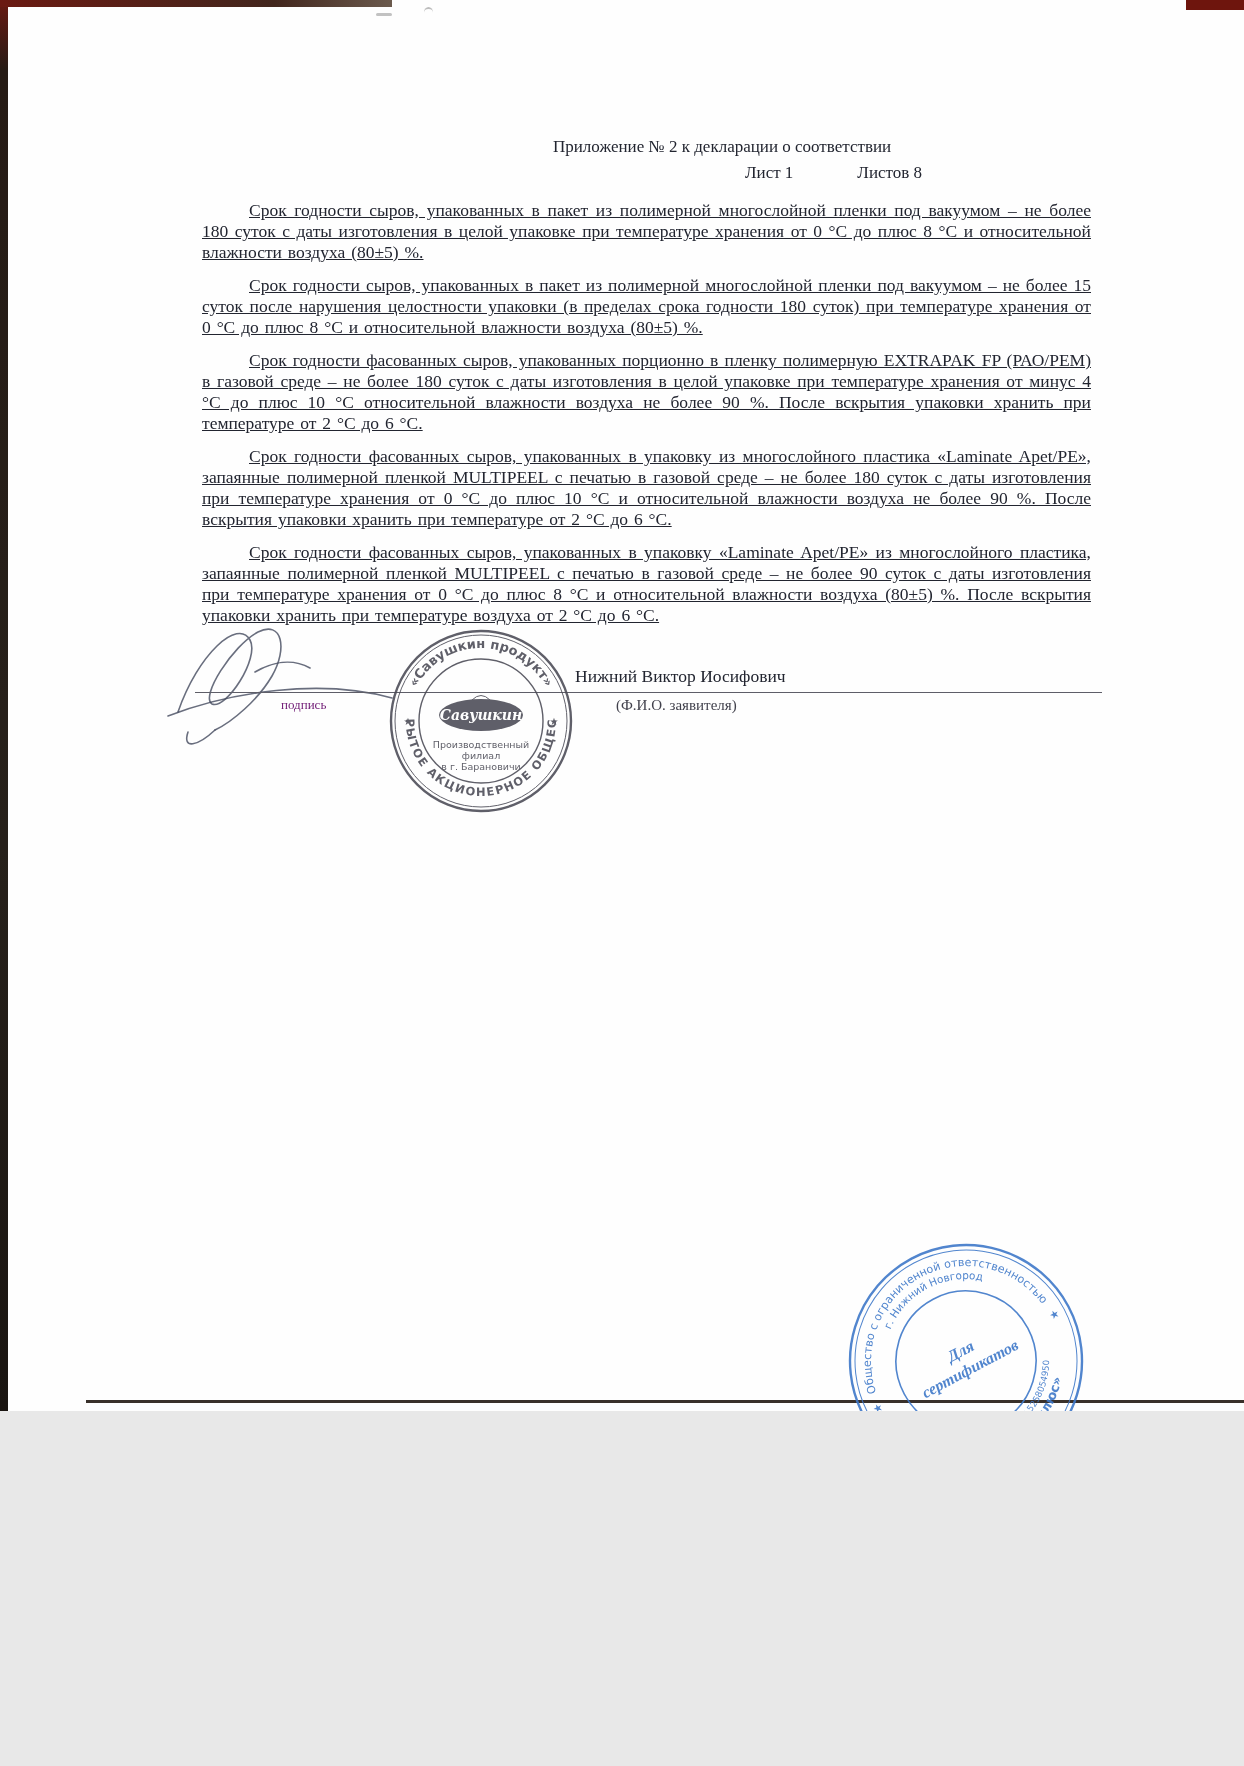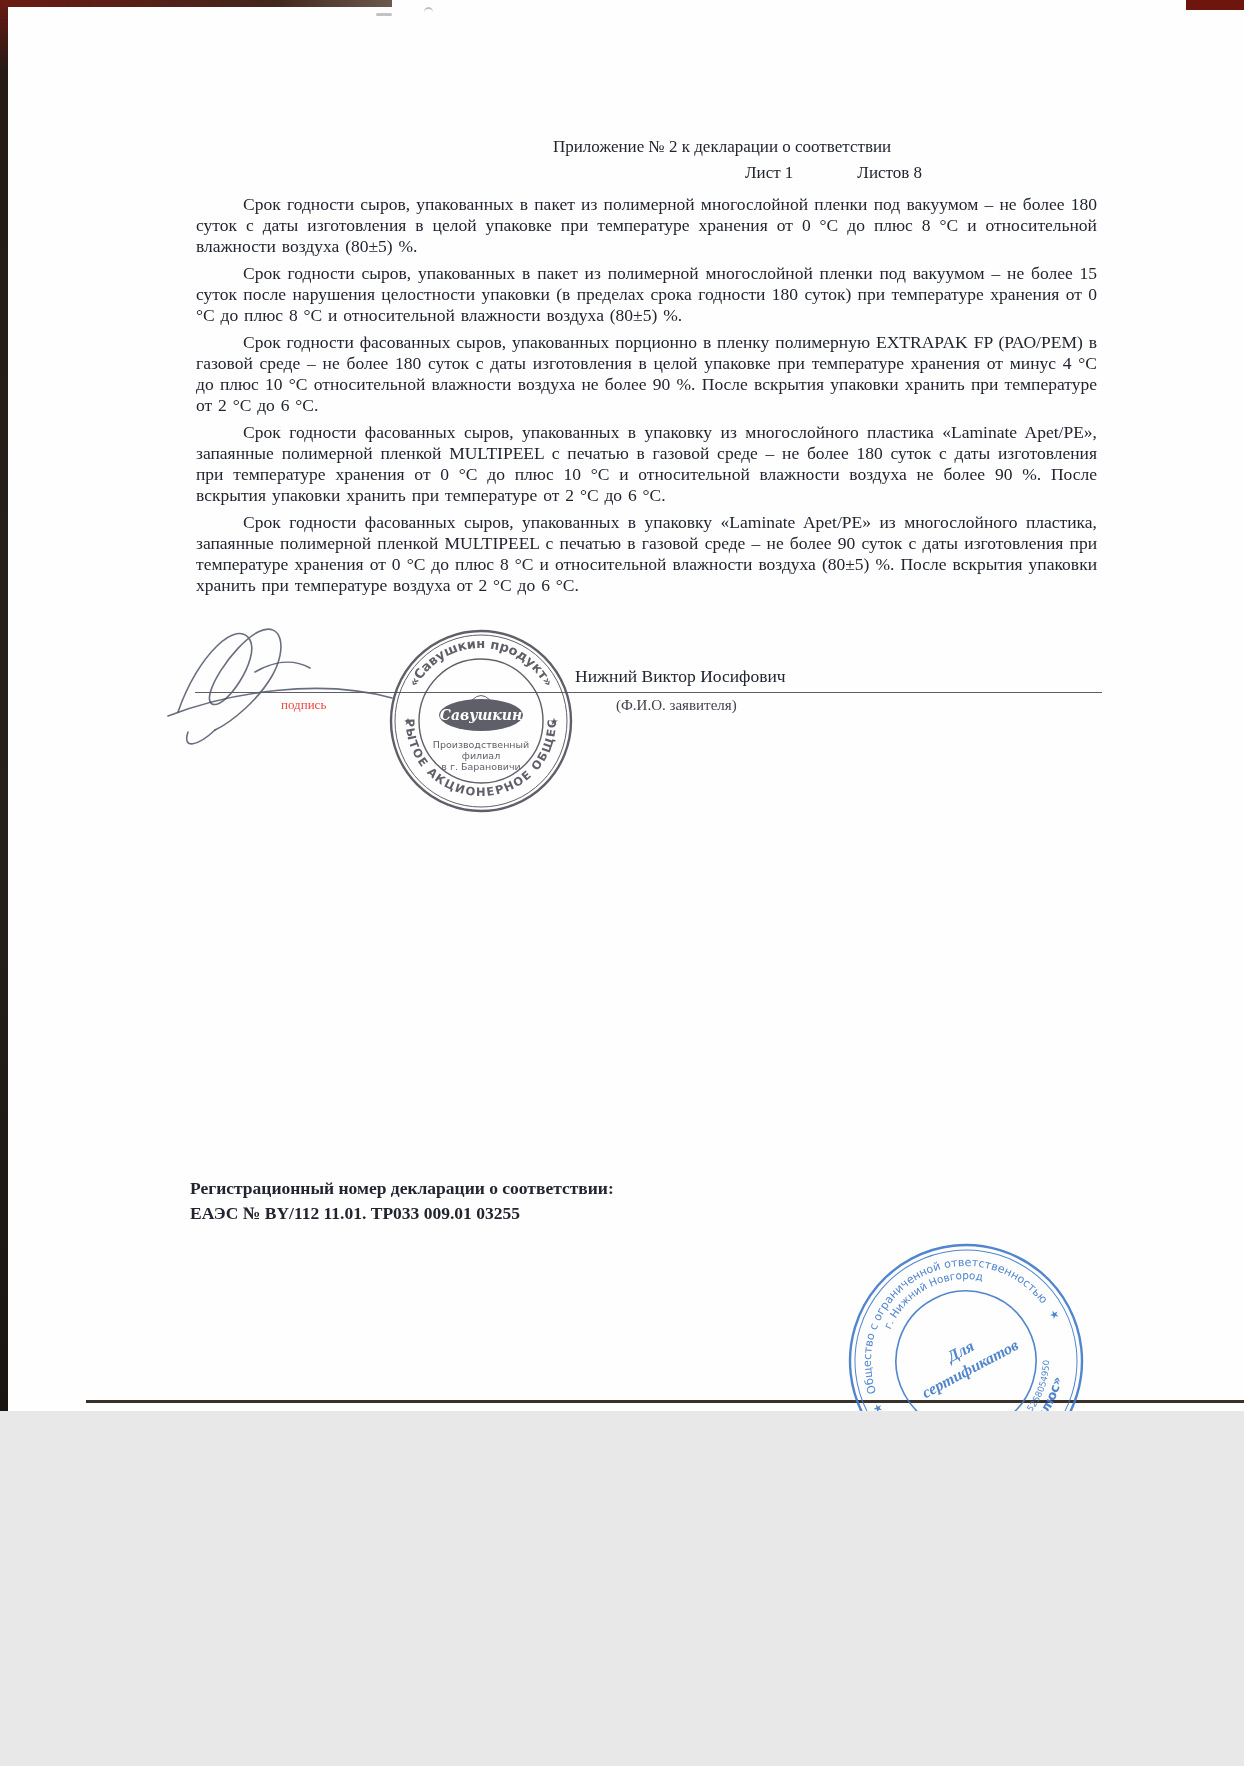--- a/index.html
+++ b/index.html
@@ -25,25 +25,25 @@
   .speck2 { position:absolute; left:424px; top:7px; width:9px; height:9px; border-radius:50%;
             border-top:2px solid #7c7c7c; opacity:.5; }
 
   
   .header { position:absolute; left:553px; top:136px; font-size:17px; line-height:22px; }
   .header-line2 { display:flex; gap:64px; margin-left:192px; margin-top:4px; }
 
   
   .body-text { position:absolute; left:190px; top:188px; width:913px;
                font-size:17.5px; line-height:21px; text-align:justify; word-spacing:1.5px; }
-  .body-text p { margin:6px; text-indent:47px; }
+  .body-text p { margin:12px; text-indent:47px;text-decoration:underline; }
 
   
   .sig-rule { position:absolute; left:195px; top:692px; width:907px; border-top:1.3px solid #5e5e68; }
-  .sig-podpis { position:absolute; left:281px; top:697px; font-size:13px; color:#ef4444; }
+  .sig-podpis { position:absolute; left:281px; top:697px; font-size:13px; color:#701a75; }
   .sig-name { position:absolute; left:575px; top:666px; font-size:17.5px; }
   .sig-fio  { position:absolute; left:616px; top:697px; font-size:15px; color:#41414c; }
   .sig-scribble { position:absolute; left:160px; top:612px; }
   .sig-scribble path { fill:none; stroke:#434a5e; stroke-width:1.6; stroke-linecap:round; opacity:.8; }
 
   
   .registration { position:absolute; left:190px; top:1176px; font-weight:bold;
                   font-size:17.5px; line-height:25px; }
 
   
@@ -122,24 +122,20 @@
       <text class="m-star" x="168" y="99" font-size="10">★</text>
       <path class="m-hat" d="M 86,74 q 9,-9 18,0 l -2,6 q -7,-3 -14,0 z"></path>
       <ellipse cx="95" cy="89" rx="42" ry="16" class="m-oval"></ellipse>
       <text x="95" y="94" class="m-brand" font-size="14" text-anchor="middle">Савушкин</text>
       <text x="95" y="122" class="m-small" font-size="9.5" text-anchor="middle">Производственный</text>
       <text x="95" y="133" class="m-small" font-size="9.5" text-anchor="middle">филиал</text>
       <text x="95" y="144" class="m-small" font-size="9.5" text-anchor="middle">в г. Барановичи</text>
     </g>
   </svg>
 
-  <div class="registration">
-    <div>Регистрационный номер декларации о соответствии:</div>
-    <div>ЕАЭС № BY/112 11.01. ТР033 009.01 03255</div>
-  </div>
 
   <svg class="stamp-b" width="256" height="256" viewBox="0 0 256 256">
     <g transform="rotate(-28 128 128)" opacity="0.9">
       <circle cx="128" cy="128" r="116" class="ring-b" stroke-width="2.4"></circle>
       <circle cx="128" cy="128" r="111" class="ring-b" stroke-width="1"></circle>
       <circle cx="128" cy="128" r="70" class="ring-b" stroke-width="1.6"></circle>
       <defs>
         <path id="b-top" d="M 33,128 A 95,95 0 0 1 223,128"></path>
         <path id="b-top2" d="M 46,128 A 82,82 0 0 1 210,128"></path>
         <path id="b-bot" d="M 31,128 A 97,97 0 0 0 225,128"></path>

